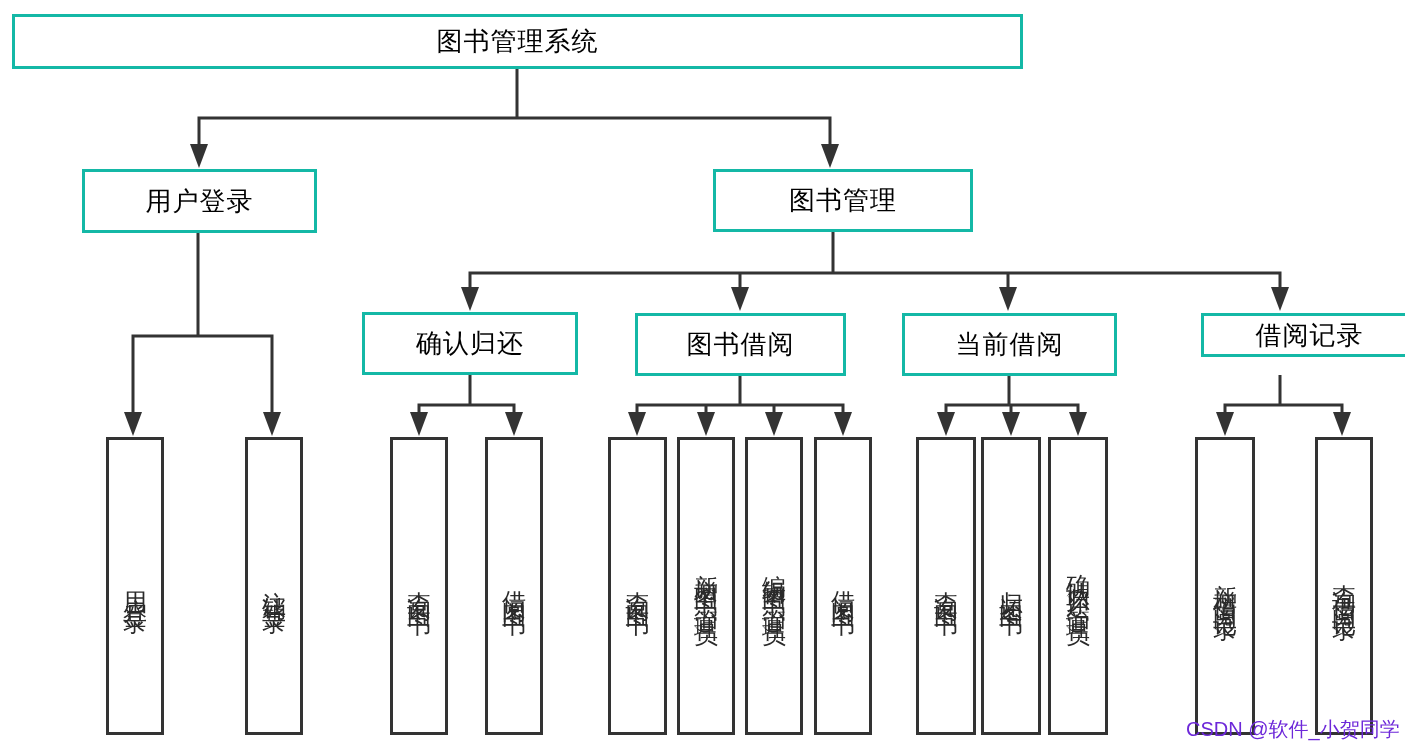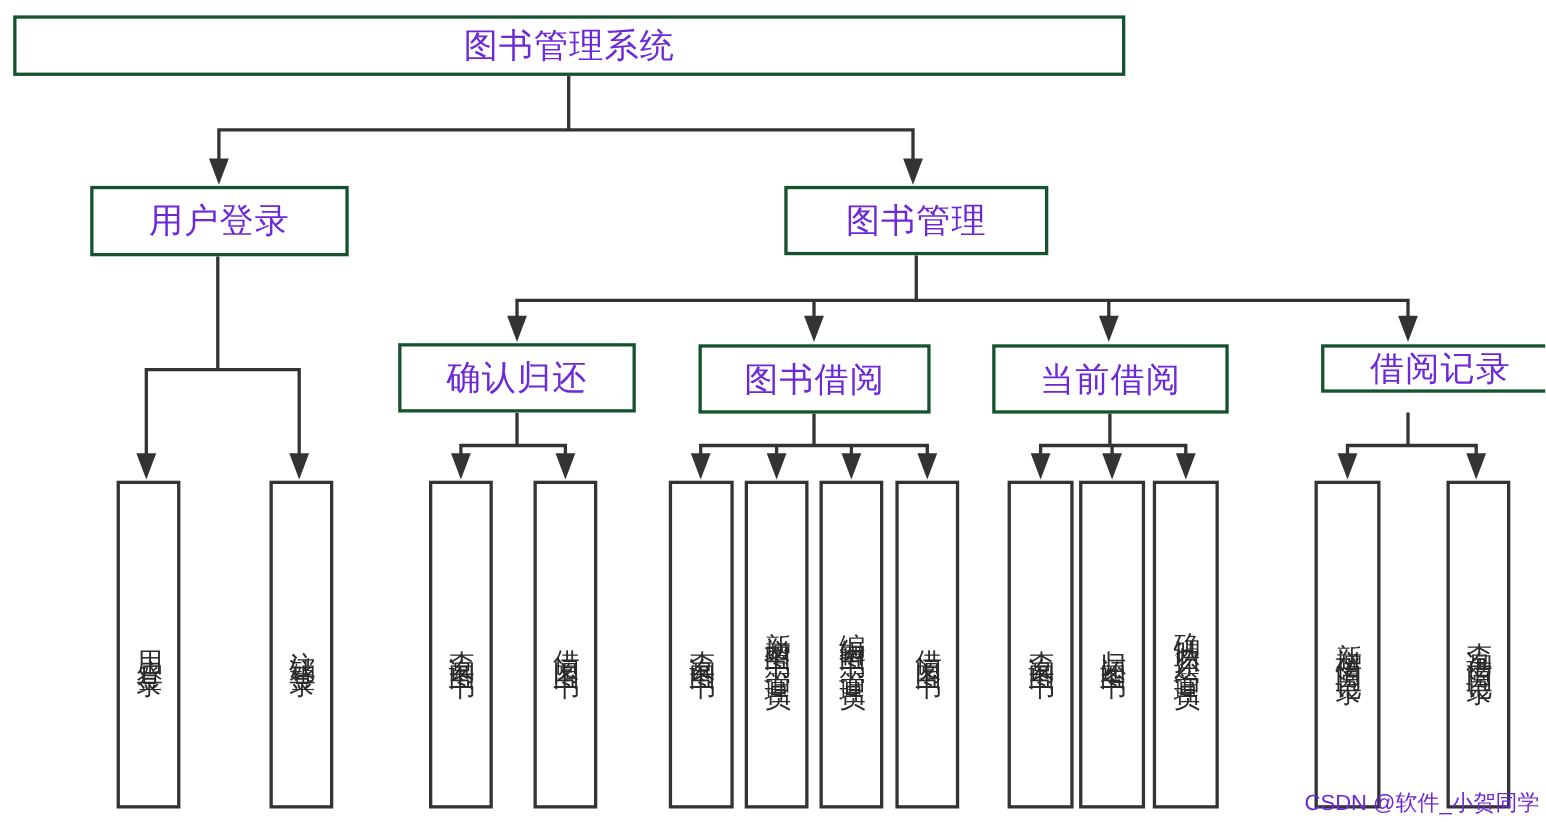--- a/index.html
+++ b/index.html
@@ -18,27 +18,27 @@
   .connectors {
     position: absolute;
     left: 0;
     top: 0;
     width: 1405px;
     height: 747px;
   }
   .node {
     position: absolute;
     box-sizing: border-box;
-    border: 3px solid #14532d;
+    border: 3px solid #14b8a6;
     background: #ffffff;
     display: flex;
     align-items: center;
     justify-content: center;
-    font-size: 31px;
-    color: #6d28d9;
+    font-size: 26px;
+    color: #000000;
     letter-spacing: 1px;
     white-space: nowrap;
   }
   .leaf {
     position: absolute;
     box-sizing: border-box;
     border: 3px solid #333333;
     background: #ffffff;
     top: 437px;
     height: 298px;
@@ -98,21 +98,21 @@
       <polygon points="1002,412 1020,412 1011,436"></polygon>
       <polygon points="1069,412 1087,412 1078,436"></polygon>
       <polygon points="1216,412 1234,412 1225,436"></polygon>
       <polygon points="1333,412 1351,412 1342,436"></polygon>
     </g>
   </svg>
 
   <div class="node" style="left:12px; top:14px; width:1011px; height:55px;">图书管理系统</div>
 
   <div class="node" style="left:82px; top:169px; width:235px; height:64px;">用户登录</div>
-  <div class="node" style="left:713px; top:169px; width:240px; height:63px;">图书管理</div>
+  <div class="node" style="left:713px; top:169px; width:260px; height:63px;">图书管理</div>
 
   <div class="node" style="left:362px; top:312px; width:216px; height:63px;">确认归还</div>
   <div class="node" style="left:902px; top:313px; width:215px; height:63px;">当前借阅</div>
   <div class="node" style="left:635px; top:313px; width:211px; height:63px;">图书借阅</div>
   <div class="node" style="left:1201px; top:313px; width:217px; height:44px;">借阅记录</div>
 
   <div class="leaf" style="left:106px; width:58px;">
     <span class="vtext">用户登录</span>
   </div>
   <div class="leaf" style="left:245px; width:58px;">

